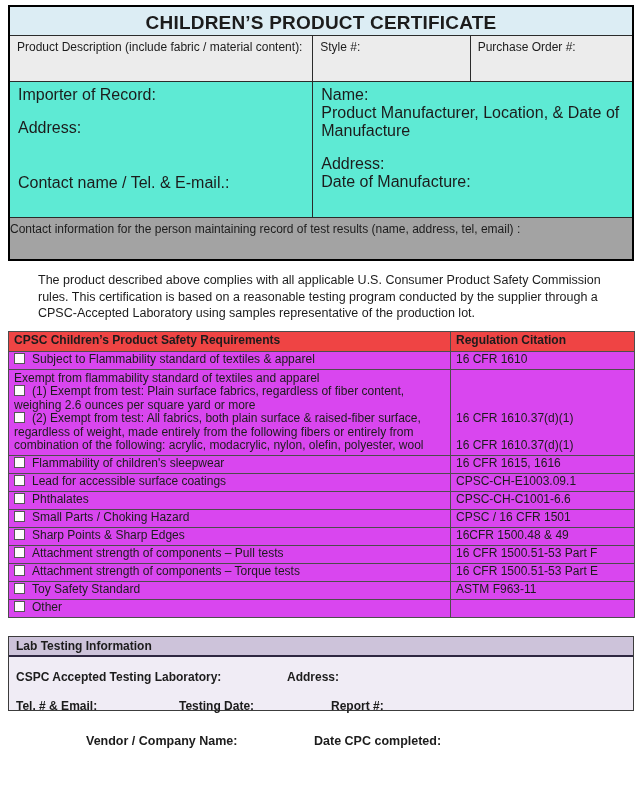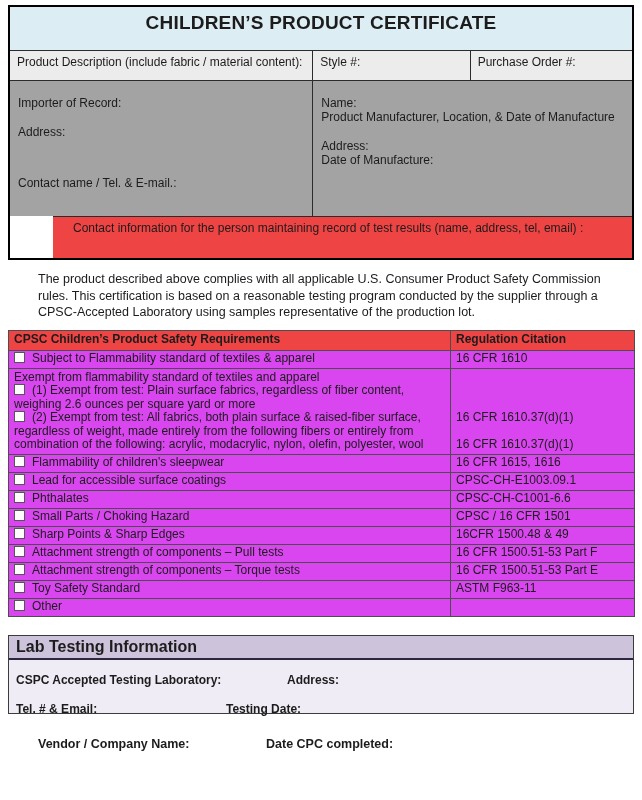--- a/index.html
+++ b/index.html
@@ -6,37 +6,37 @@
   body {
     width:642px; height:800px; background:#ffffff; overflow:hidden;
     font-family:"Liberation Sans", sans-serif; color:#1c1c1c;
     -webkit-font-smoothing:antialiased;
   }
   .page { padding:5px 8px 0 8px; }
 
   
   .topform { border:2px solid #000; }
   .tf-title {
-    background:#dcedf4; height:43px; box-sizing:border-box;
+    background:#dcedf4; height:28px; box-sizing:border-box;
     text-align:center; font-weight:bold; font-size:19px; letter-spacing:0.2px;
     padding-top:5px;
   }
   .tf-row2 { display:grid; grid-template-columns:48.6% 25.3% 26.1%; border-top:1px solid #2b2b2b; }
   .tf-row2 > div {
-    height:29px; box-sizing:border-box; background:#ececec;
+    height:45px; box-sizing:border-box; background:#ececec;
     padding:4px 7px; font-size:12px;
   }
   .tf-row2 > div + div { border-left:1px solid #2b2b2b; }
   .tf-row3 { display:grid; grid-template-columns:48.6% 51.4%; border-top:1px solid #2b2b2b; }
-  .tf-row3 > div { height:135px; box-sizing:border-box; background:#a3a3a3; padding:15px 8px; font-size:12px; }
+  .tf-row3 > div { height:135px; box-sizing:border-box; background:#5eead4; padding:4px 8px; font-size:16px; }
   .tf-row3 > div + div { border-left:1px solid #2b2b2b; }
   .gap15 { margin-top:15px; }
   .gap20 { margin-top:20px; }
   .gap37 { margin-top:37px; }
-  .tf-row4 { border-top:1px solid #2b2b2b; height:42px; box-sizing:border-box; padding:4px 20px; font-size:12px; background:#ef4444;margin-left:43px; }
+  .tf-row4 { border-top:1px solid #2b2b2b; height:42px; box-sizing:border-box; padding:4px 0; font-size:12px; background:#a3a3a3; }
 
   
   .statement { margin:11px 32px 0 30px; font-size:12.5px; line-height:1.32; }
 
   
   .reqtable {
     width:626px; border-collapse:collapse; table-layout:fixed;
     margin-top:9px; font-size:12px;
   }
   .reqtable th, .reqtable td { border:1px solid #4d4d4d; padding:1px 5px; line-height:13.5px; vertical-align:middle; }
@@ -48,30 +48,30 @@
   }
   .exempt-req { vertical-align:top; padding-top:2px; }
   .exempt-cite { position:relative; vertical-align:top; }
   .exempt-cite .cite1 { margin-top:14px; }
   .exempt-cite .cite2 { position:absolute; bottom:2px; left:5px; }
   .exempt-item { margin-top:0px; }
 
   
   .lab { margin-top:18px; width:626px; box-sizing:border-box; border:1px solid #3c3c3c; }
   .lab-header {
-    background:#cdc3da; font-weight:bold; font-size:16px;
+    background:#cdc3da; font-weight:bold; font-size:12px;
     padding:2px 7px; border-bottom:2px solid #2e2741;
   }
   .lab-body { background:#f0ecf5; height:53px; box-sizing:border-box; padding:13px 7px; font-size:12px; font-weight:600; }
   .lab-line1 { display:grid; grid-template-columns:271px 1fr; }
-  .lab-line2 { display:grid; grid-template-columns:163px 152px 1fr; margin-top:15px;gap:47px; }
+  .lab-line2 { display:grid; grid-template-columns:163px 152px 1fr; margin-top:15px; }
 
   
   .sig { margin-top:23px; padding-left:30px; font-size:12.5px; font-weight:bold; }
-  .sig-row { display:grid; grid-template-columns:228px 1fr; margin-bottom:14px; }
+  .sig-row { display:grid; grid-template-columns:228px 1fr; margin-bottom:14px;margin-left:48px; }
 </style>
 </head>
 <body>
 
 <div class="page">
 
   <div class="topform">
     <div class="tf-title">CHILDREN’S PRODUCT CERTIFICATE</div>
 
     <div class="tf-row2">
@@ -177,20 +177,21 @@
   <div class="lab">
     <div class="lab-header">Lab Testing Information</div>
     <div class="lab-body">
       <div class="lab-line1">
         <span>CSPC Accepted Testing Laboratory:</span>
         <span>Address:</span>
       </div>
       <div class="lab-line2">
         <span>Tel. # &amp; Email:</span>
         <span>Testing Date:</span>
+        <span>Report #:</span>
       </div>
     </div>
   </div>
 
   <div class="sig">
     <div class="sig-row">
       <span>Vendor / Company Name:</span>
       <span>Date CPC completed:</span>
     </div>
 

